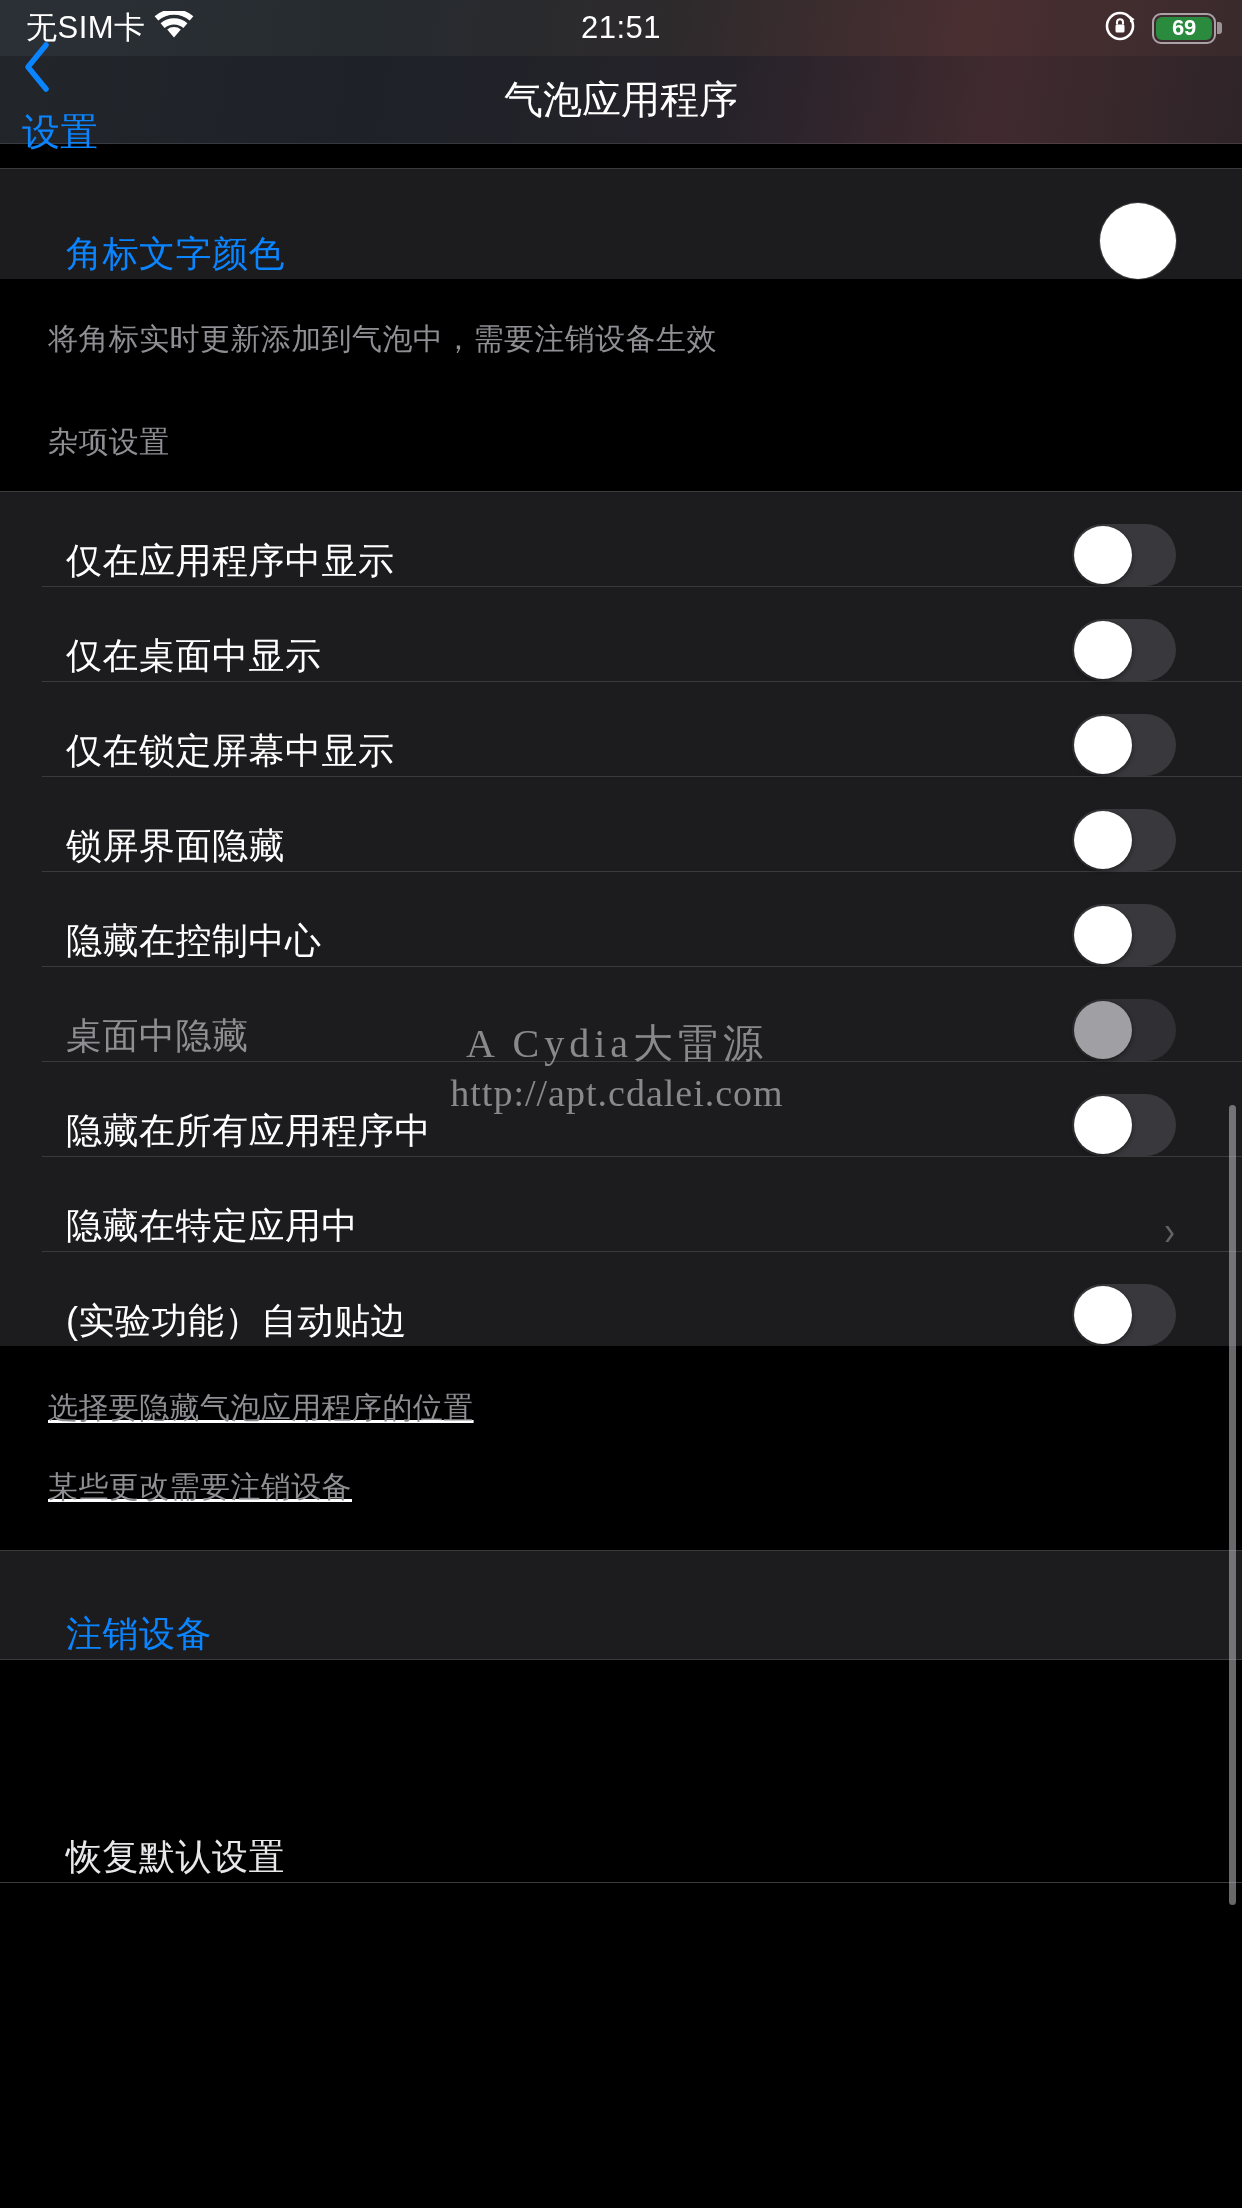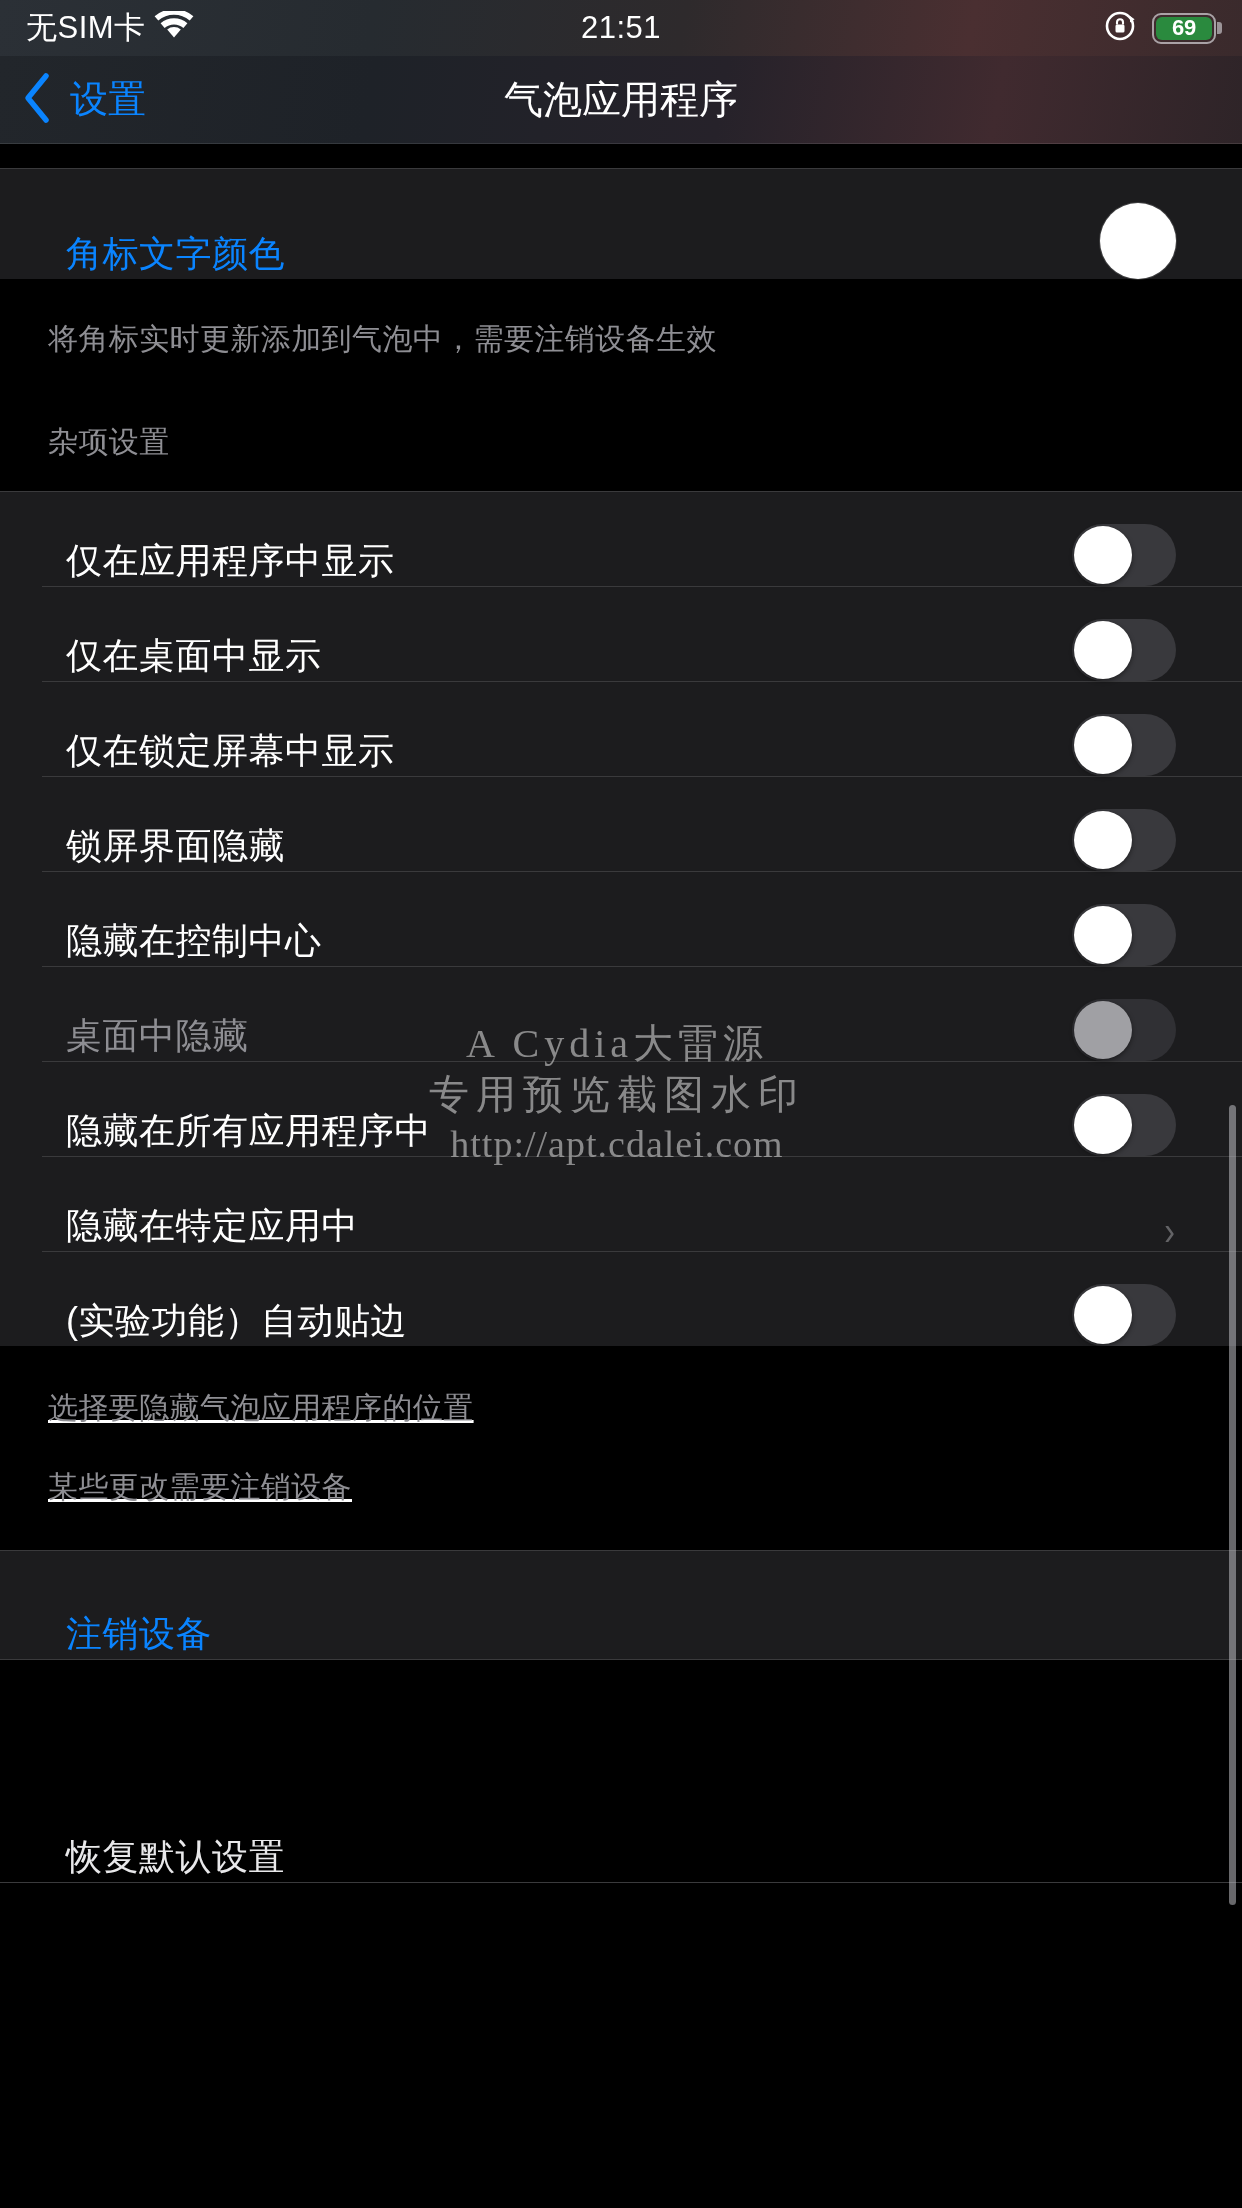--- a/index.html
+++ b/index.html
@@ -46,21 +46,21 @@
     border-radius:0 3px 3px 0;
   }
 
   
   #navbar {
     position:relative; height:88px;
     background:linear-gradient(100deg,#22262b 0%,#1e2228 30%,#26222a 58%,#402a2f 80%,#2e2428 100%);
     display:flex; align-items:center; padding:0 22px;
     border-bottom:1px solid rgba(255,255,255,.10);
   }
-  #back-btn { display:flex; align-items:center; gap:18px; cursor:pointer; }
+  #back-btn { display:flex; align-items:flex-start; gap:10px; cursor:pointer;flex-direction:column; }
   #back-label { color:#0a84ff; font-size:38px; font-weight:400; }
   #nav-title {
     position:absolute; left:0; right:0; text-align:center;
     font-size:39px; font-weight:400; color:#fff; pointer-events:none;
   }
 
   
   #content { position:relative; width:1242px; height:2064px; background:#000; }
 
   .group { background:#1c1c1e; }
@@ -303,18 +303,17 @@
     <div class="blk">
       <div class="row" style="height:104px;background:#000">
         <span class="row-label white-dim">恢复默认设置</span>
       </div>
       <div class="sep-full"></div>
     </div>
   </div>
 
   <div id="watermark">
     <div id="wm1">A Cydia大雷源</div>
-    <div id="wm2">专用预览截图水印</div>
     <div id="wm3">http://apt.cdalei.com</div>
   </div>
 
   <div id="scrollbar"></div>
 </div>
 
 </body></html>

